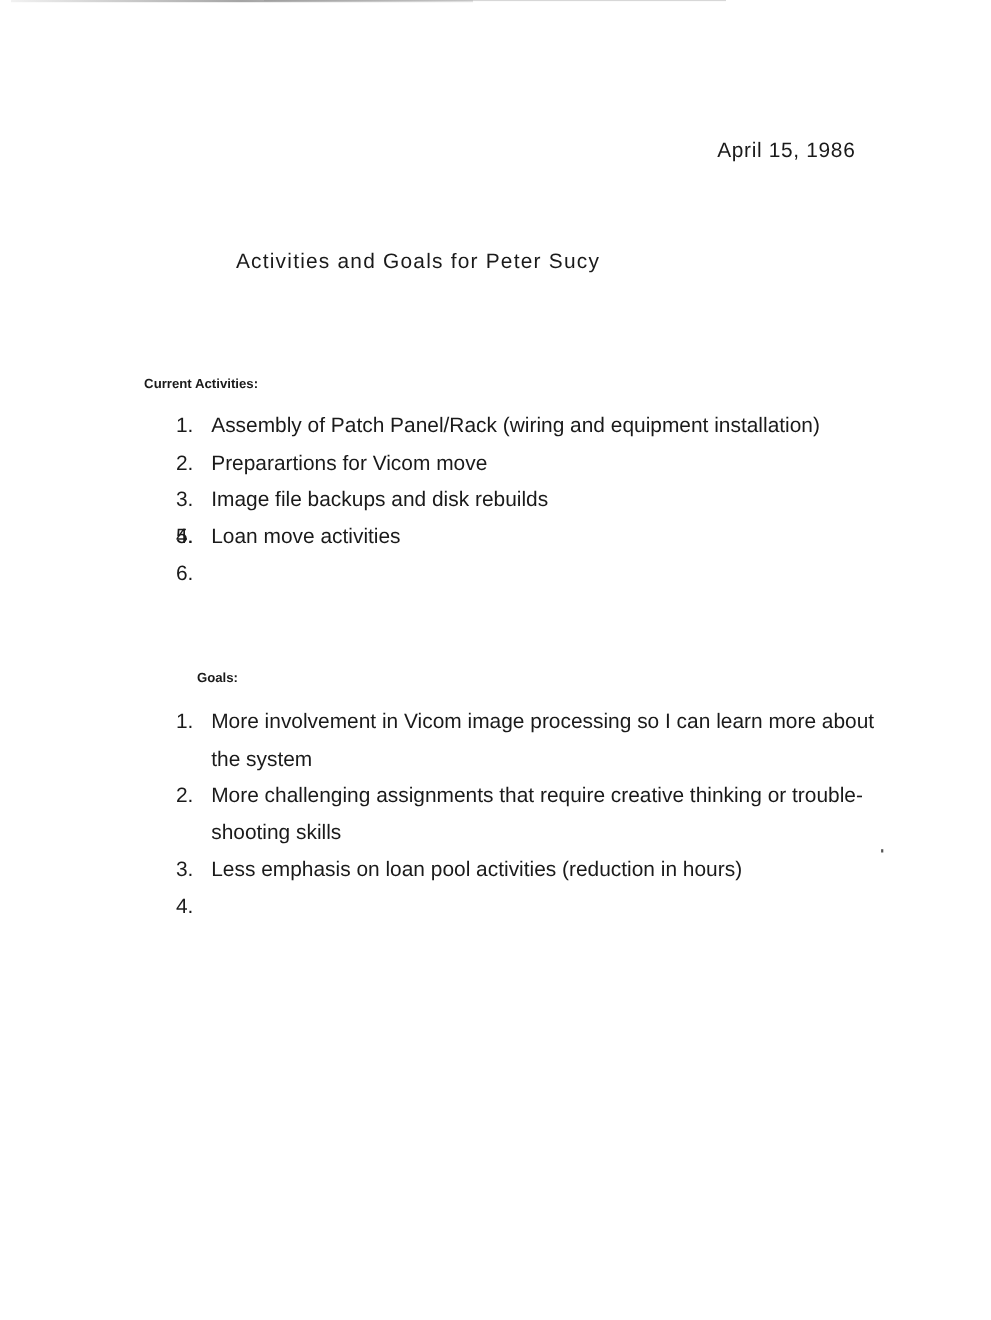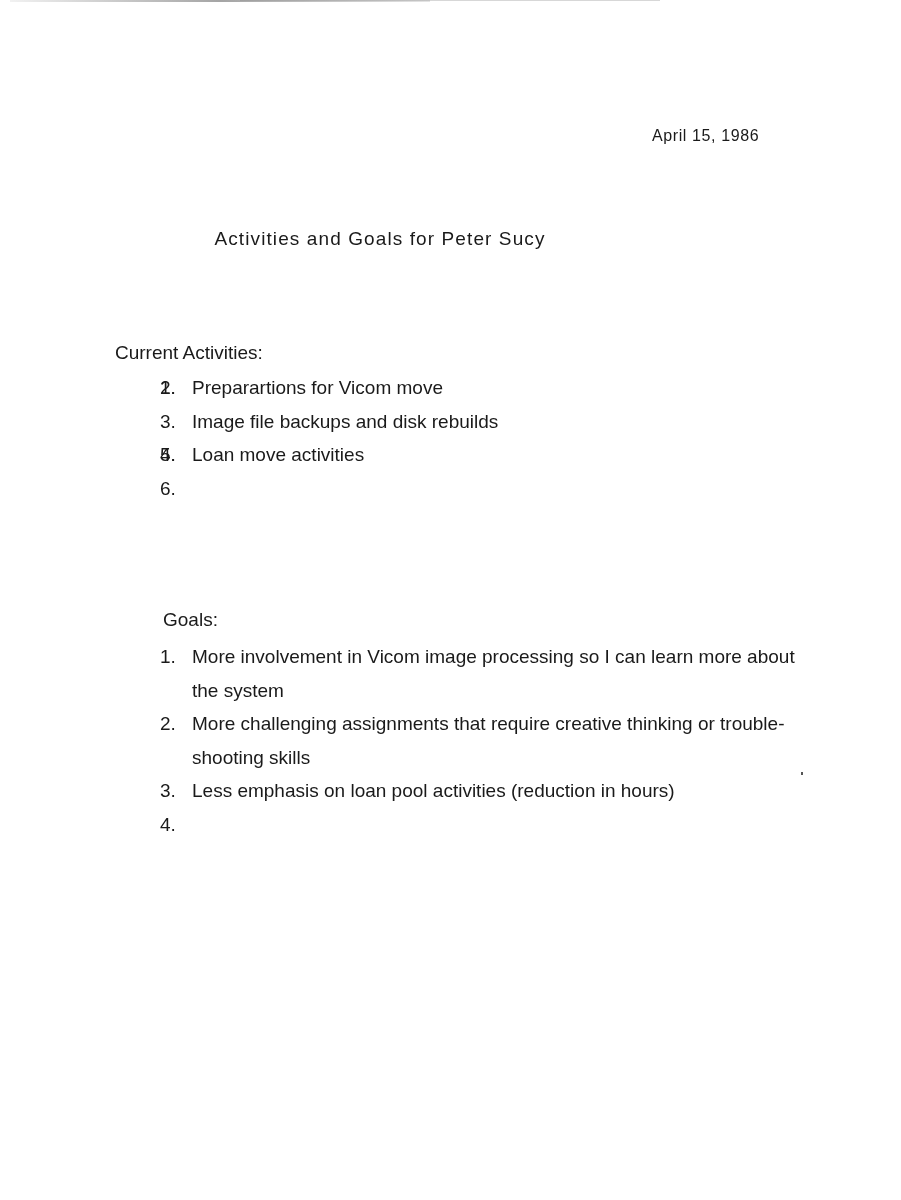--- a/index.html
+++ b/index.html
@@ -8,44 +8,44 @@
     font-family: "Liberation Sans", "DejaVu Sans", sans-serif; color: #1a1a1a;
   }
   .top-edge {
     position: absolute; left: 10px; top: 0; width: 420px; height: 2px;
     background: linear-gradient(to right, rgba(120,120,120,0.1), rgba(90,90,90,0.55), rgba(120,120,120,0.2));
   }
   .top-edge2 {
     position: absolute; left: 240px; top: 0; width: 420px; height: 1px;
     background: rgba(140,140,140,0.35);
   }
-  .date { position: absolute; top: 127px; left: 652px; font-size: 16px; letter-spacing: 0.6px; text-align: right; }
+  .date { position: absolute; top: 127px; left: 652px; font-size: 19px; letter-spacing: 0.6px; text-align: right; }
   .title { position: absolute; top: 228px; left: 0; width: 748px; text-align: center; font-size: 19px; letter-spacing: 1.1px; padding-left: 12px; box-sizing: border-box; }
-  .section-heading { position: absolute; left: 115px; font-size: 19px; }
+  .section-heading { position: absolute; left: 131px; font-size: 12px; font-weight: bold; }
   .list { position: absolute; left: 160px; margin: 0; padding: 0; list-style: none; font-size: 19px; }
   .list li { position: relative; padding-left: 32px; line-height: 33.5px; }
   .list li .num { position: absolute; left: 0; top: 0; }
   .activities { top: 371px; }
   .goals { top: 640px; }
   .heading-activities { top: 342px; }
   .heading-goals { top: 609px; margin-left: 48px; }
   .dot { position: absolute; left: 801px; top: 772px; width: 2px; height: 3px; background: #555; }
 </style>
 </head>
 <body>
 
 <div class="top-edge"></div>
 <div class="top-edge2"></div>
 
 <div class="date">April 15, 1986</div>
 <div class="title">Activities and Goals for Peter Sucy</div>
 
 <div class="section-heading heading-activities">Current Activities:</div>
 <ul class="list activities">
-  <li style="width:640px"><span class="num">1.</span></li>
+  <li style="width:640px"><span class="num">1.</span><span>Assembly of Patch Panel/Rack (wiring and equipment installation)</span></li>
   <li style="width:640px"><span class="num">2.</span><span>Preparartions for Vicom move</span></li>
   <li style="width:640px"><span class="num">3.</span><span>Image file backups and disk rebuilds</span></li>
   <li style="width:640px"><span class="num">4.</span></li>
   <li style="width:640px"><span class="num">5.</span><span>Loan move activities</span></li>
   <li style="width:640px"><span class="num">6.</span></li>
 </ul>
 
 <div class="section-heading heading-goals">Goals:</div>
 <ol class="list goals">
   <li style="width:625px"><span class="num">1.</span><span>More involvement in Vicom image processing so I can learn more about the system</span></li>

